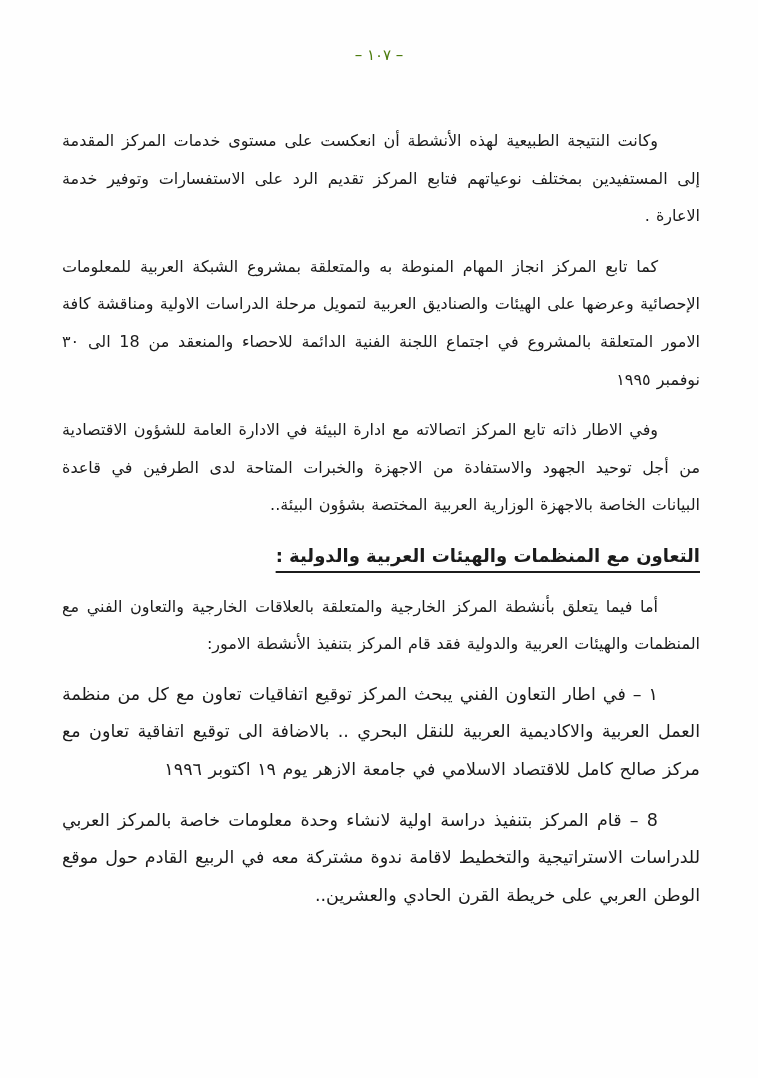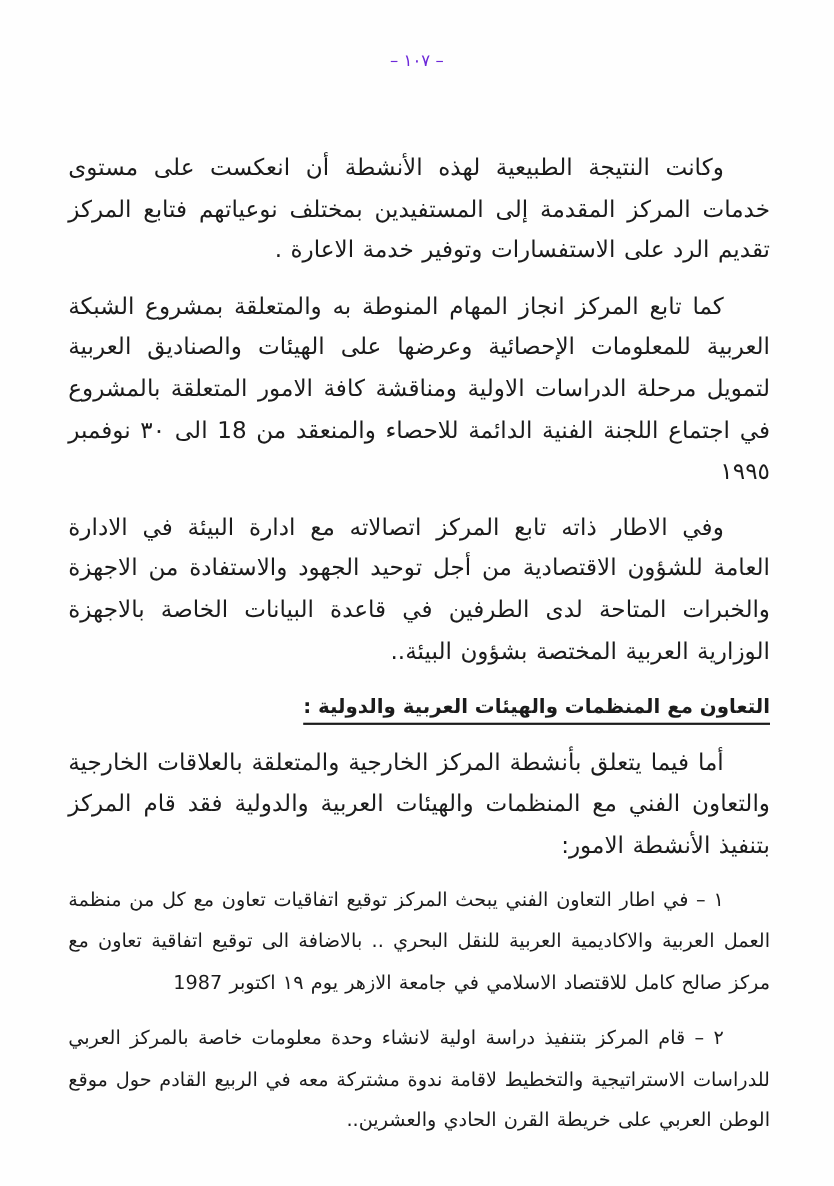--- a/index.html
+++ b/index.html
@@ -14,31 +14,31 @@
     background: #fefefe;
     color: #1b1b1b;
     font-family: "DejaVu Sans", sans-serif;
     overflow: hidden;
   }
   .page-number {
     padding-top: 45px;
     text-align: center;
     font-size: 15px;
     line-height: 21px;
-    color: #6d28d9;
+    color: #4d7c0f;
     direction: rtl;
   }
   .content {
     direction: rtl;
     padding: 56px 58px 0 62px;
     text-align: justify;
   }
   .para {
-    margin: 12px 0 13px 0;
-    font-size: 21px;
+    margin: 0 0 13px 0;
+    font-size: 16px;
     line-height: 37.6px;
     text-indent: 42px;
     text-align: justify;
     word-spacing: 1px;
   }
   .section-heading {
     margin: 6px 0 13px 0;
     font-size: 18px;
     font-weight: 700;
     line-height: 37.6px;
@@ -72,19 +72,19 @@
     <p class="para">وكانت النتيجة الطبيعية لهذه الأنشطة أن انعكست على مستوى خدمات المركز المقدمة إلى المستفيدين بمختلف نوعياتهم فتابع المركز تقديم الرد على الاستفسارات وتوفير خدمة الاعارة .</p>
 
     <p class="para">كما تابع المركز انجاز المهام المنوطة به والمتعلقة بمشروع الشبكة العربية للمعلومات الإحصائية وعرضها على الهيئات والصناديق العربية لتمويل مرحلة الدراسات الاولية ومناقشة كافة الامور المتعلقة بالمشروع في اجتماع اللجنة الفنية الدائمة للاحصاء والمنعقد من 18 الى ٣٠ نوفمبر ١٩٩٥</p>
 
     <p class="para">وفي الاطار ذاته تابع المركز اتصالاته مع ادارة البيئة في الادارة العامة للشؤون الاقتصادية من أجل توحيد الجهود والاستفادة من الاجهزة والخبرات المتاحة لدى الطرفين في قاعدة البيانات الخاصة بالاجهزة الوزارية العربية المختصة بشؤون البيئة..</p>
 
     <h2 class="section-heading"><span class="underlined">التعاون مع المنظمات والهيئات العربية والدولية :</span></h2>
 
     <p class="para">أما فيما يتعلق بأنشطة المركز الخارجية والمتعلقة بالعلاقات الخارجية والتعاون الفني مع المنظمات والهيئات العربية والدولية فقد قام المركز بتنفيذ الأنشطة الامور:</p>
 
-    <p class="numbered-item">١ – في اطار التعاون الفني يبحث المركز توقيع اتفاقيات تعاون مع كل من منظمة العمل العربية والاكاديمية العربية للنقل البحري .. بالاضافة الى توقيع اتفاقية تعاون مع مركز صالح كامل للاقتصاد الاسلامي في جامعة الازهر يوم ١٩ اكتوبر 1987</p>
+    <p class="numbered-item">١ – في اطار التعاون الفني يبحث المركز توقيع اتفاقيات تعاون مع كل من منظمة العمل العربية والاكاديمية العربية للنقل البحري .. بالاضافة الى توقيع اتفاقية تعاون مع مركز صالح كامل للاقتصاد الاسلامي في جامعة الازهر يوم ١٩ اكتوبر ١٩٩٦</p>
 
-    <p class="numbered-item">٢ – قام المركز بتنفيذ دراسة اولية لانشاء وحدة معلومات خاصة بالمركز العربي للدراسات الاستراتيجية والتخطيط لاقامة ندوة مشتركة معه في الربيع القادم حول موقع الوطن العربي على خريطة القرن الحادي والعشرين..</p>
+    <p class="numbered-item">8 – قام المركز بتنفيذ دراسة اولية لانشاء وحدة معلومات خاصة بالمركز العربي للدراسات الاستراتيجية والتخطيط لاقامة ندوة مشتركة معه في الربيع القادم حول موقع الوطن العربي على خريطة القرن الحادي والعشرين..</p>
 
 
   </div>
 </div>
 
 </body></html>

